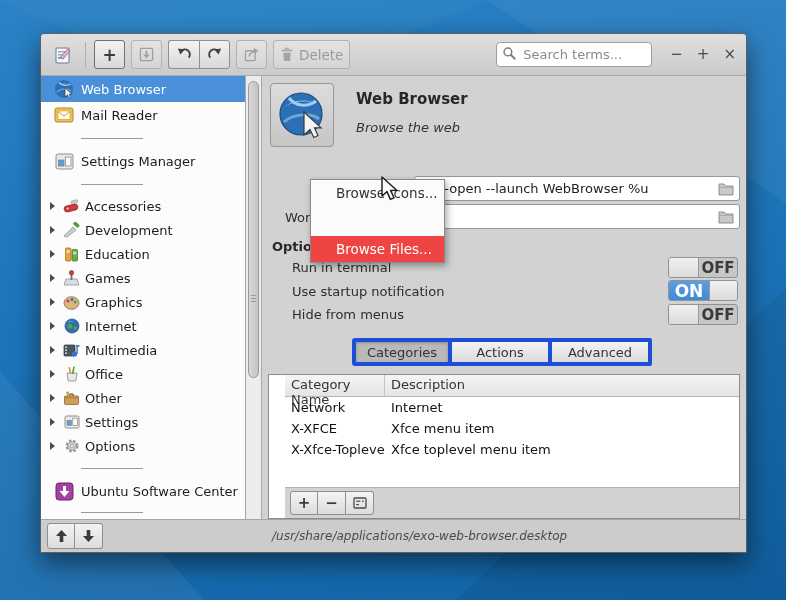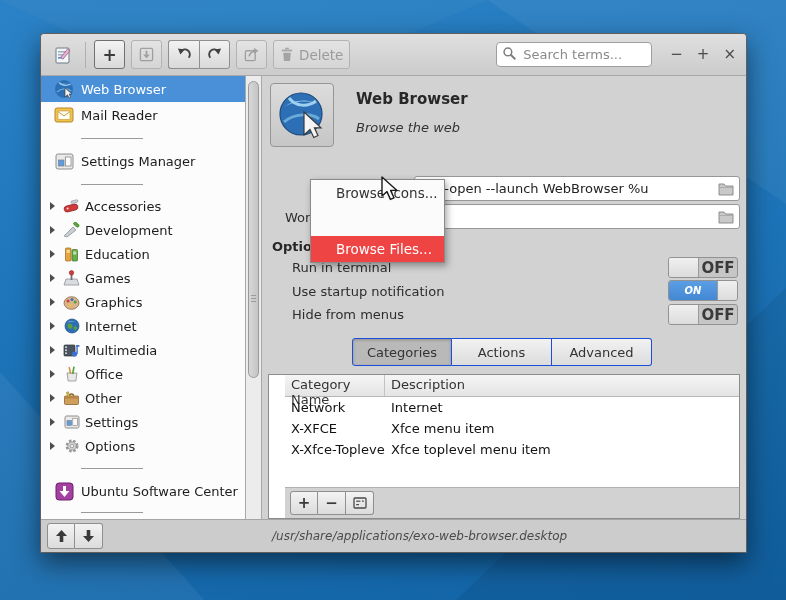--- a/index.html
+++ b/index.html
@@ -90,27 +90,27 @@
   .field-input .foldr { position:absolute; right:5px; top:5px; }
   .fld-label { position:absolute; left:0; width:140px; text-align:right; color:#2d2d2d; }
 
   .opt-heading { position:absolute; left:10px; top:163px; font-weight:bold; color:#272727; }
   .opt-label { position:absolute; left:30px; color:#2d2d2d; }
   .toggle { position:absolute; left:406px; width:70px; height:21px; border:1px solid #929292;
     border-radius:3px; overflow:hidden; display:flex; background:#c6c6c6; }
   .toggle .knob { width:30px; background:linear-gradient(#f0f0f0,#dcdcdc); border-right:1px solid #9a9a9a; }
   .toggle .txt { flex:1; display:flex; align-items:center; justify-content:center;
     font-size:15px; font-weight:bold; color:#3a3a3a; }
-  .toggle.on .onpart { width:48px; background:linear-gradient(#5b9ee4,#4288d3); color:#fff;
-    display:flex; align-items:center; justify-content:center; font-size:10px; font-weight:bold;font-style:italic; }
+  .toggle.on .onpart { width:40px; background:linear-gradient(#5b9ee4,#4288d3); color:#fff;
+    display:flex; align-items:center; justify-content:center; font-size:17px; font-weight:bold; }
   .toggle.on .knob { border-right:none; border-left:1px solid #9a9a9a; flex:1; }
 
   .tabs { position:absolute; left:90px; top:262px; display:flex; }
   .tab { width:100px; height:28px; display:flex; align-items:center; justify-content:center;
-    border:1px solid #1d4ed8; background:linear-gradient(#f2f2f2,#dcdcdc); color:#333; }
+    border:4px solid #1d4ed8; background:linear-gradient(#f2f2f2,#dcdcdc); color:#333; }
   .tab + .tab { border-left:none; }
   .tab:first-child { border-radius:3px 0 0 3px; }
   .tab:last-child { border-radius:0 3px 3px 0; }
   .tab.active { background:#b9b9b9; box-shadow:inset 0 1px 3px rgba(0,0,0,.25); }
 
   .cat-table { position:absolute; left:6px; top:298px; width:472px; height:145px;
     border:1px solid #8c8c8c; background:#fff; display:flex; flex-direction:column;padding-left:16px; }
   .thead { display:flex; height:22px; background:linear-gradient(#f5f5f5,#e4e4e4);
     border-bottom:1px solid #b7b7b7; color:#333; }
   .th { padding:2px 6px; }

